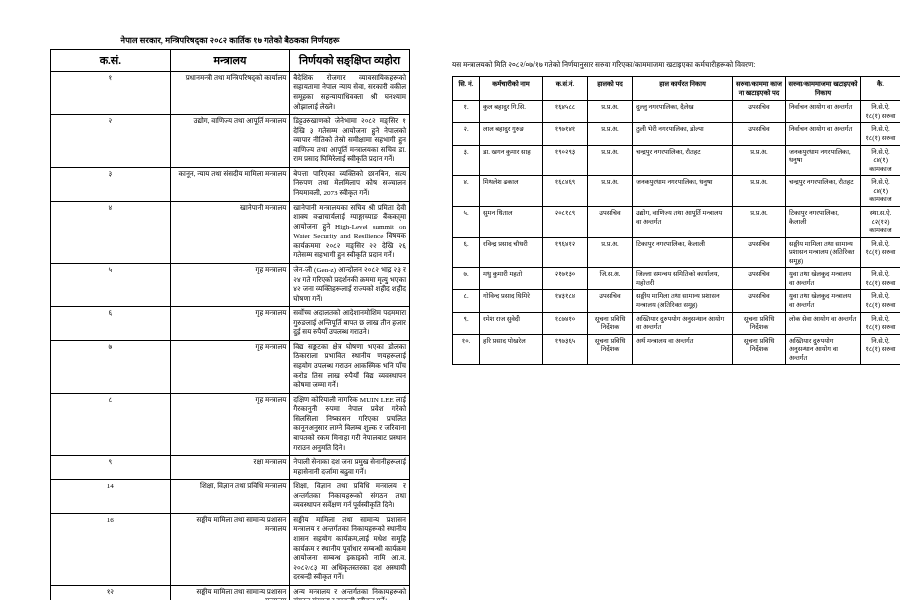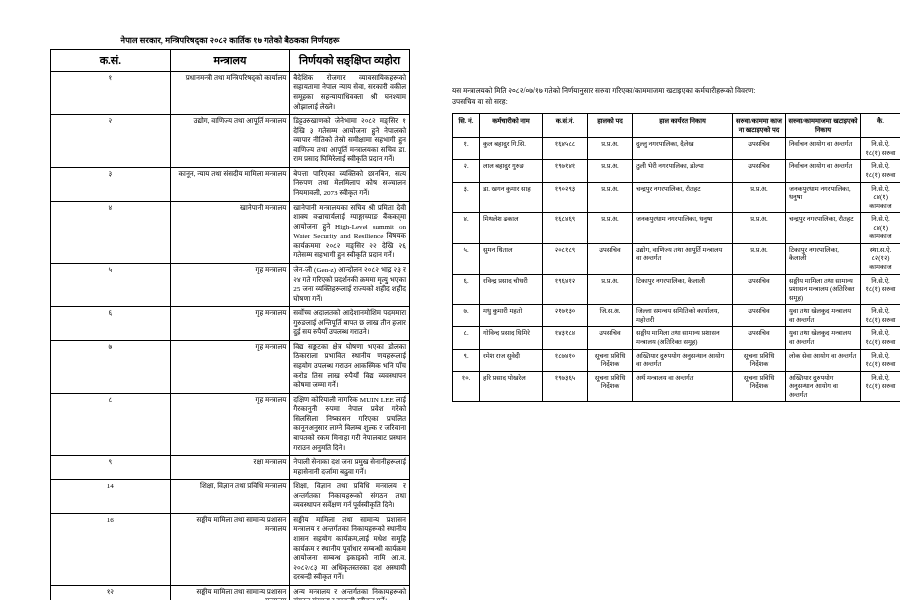--- a/index.html
+++ b/index.html
@@ -59,21 +59,21 @@
     text-align: right;
     width: 68px;
   }
   table.decisions td.body {
     text-align: justify;
   }
   
   .right-doc {
     position: absolute;
     left: 452px;
-    top: 86px;
+    top: 60px;
     width: 408px;
   }
   .right-intro {
     font-size: 7.3px;
     line-height: 1.5;
     margin-bottom: 5px;
   }
   table.staff {
     border-collapse: collapse;
     width: 408px;
@@ -139,21 +139,21 @@
           <td class="body">बेपत्ता पारिएका व्यक्तिको छानबिन, सत्य निरुपण तथा मेलमिलाप कोष सञ्चालन नियमावली, 2073 स्वीकृत गर्ने।</td>
         </tr>
         <tr>
           <td class="num">४</td>
           <td class="min">खानेपानी मन्त्रालय</td>
           <td class="body">खानेपानी मन्त्रालयका सचिव श्री प्रमिता देवी शाक्य वज्राचार्यलाई ग्याङ्गाच्याङ बैंकका्मा आयोजना हुने High-Level summit on Water Security and Resilience विषयक कार्यक्रममा २०८२ मङ्सिर २२ देखि २६ गतेसम्म सहभागी हुन स्वीकृति प्रदान गर्ने।</td>
         </tr>
         <tr>
           <td class="num">५</td>
           <td class="min">गृह मन्त्रालय</td>
-          <td class="body">जेन-जी (Gen-z) आन्दोलन २०८२ भाद्र २३ र २४ गते गरिएको प्रदर्शनकी क्रममा मृत्यु भएका 25 जना व्यक्तिहरूलाई राज्यको शहीद शहीद घोषणा गर्ने।</td>
+          <td class="body">जेन-जी (Gen-z) आन्दोलन २०८२ भाद्र २३ र २४ गते गरिएको प्रदर्शनकी क्रममा मृत्यु भएका ४२ जना व्यक्तिहरूलाई राज्यको शहीद शहीद घोषणा गर्ने।</td>
         </tr>
         <tr>
           <td class="num">६</td>
           <td class="min">गृह मन्त्रालय</td>
           <td class="body">सर्वोच्च अदालतको आदेशानमोशिम पदममारा गुरुङलाई अन्तिपूर्ति बापत छ लाख तीन हजार दुई सय रुपैयाँ उपलब्ध गराउने।</td>
         </tr>
         <tr>
           <td class="num">७</td>
           <td class="min">गृह मन्त्रालय</td>
           <td class="body">विद्य सङ्कटका क्षेत्र घोषणा भएका डोलका ठिकाराला प्रभावित स्थानीय णयहरूलाई सहयोग उपलब्ध गराउन आकस्मिक भनि पाँच करोड तिस लाख रुपैयाँ विद्य व्यवस्थापन कोषमा जम्मा गर्ने।</td>
@@ -184,21 +184,20 @@
           <td class="body">अन्य मन्त्रालय र अन्तर्गतका निकायहरूको संगठन संरचना र दरबन्दी स्वीकृत गर्ने।</td>
         </tr>
 
       </tbody>
     </table>
   </div>
 
   <div class="right-doc">
     <div class="right-intro">
       <div>यस मन्त्रालयको मिति २०८२/०७/१७ गतेको निर्णयानुसार सरुवा गरिएका/काममाजमा खटाइएका कर्मचारीहरूको विवरण:</div>
-      <div>उपसचिव वा सो सरह:</div>
     </div>
     <table class="staff">
       <thead>
         <tr>
           <th class="col-sn">सि. नं.</th>
           <th class="col-name">कर्मचारीको नाम</th>
           <th class="col-code">क.सं.नं.</th>
           <th class="col-post">हालको पद</th>
           <th class="col-office">हाल कार्यरत निकाय</th>
           <th class="col-transferpost">सरुवा/काममा काज ना खटाइएको पद</th>

